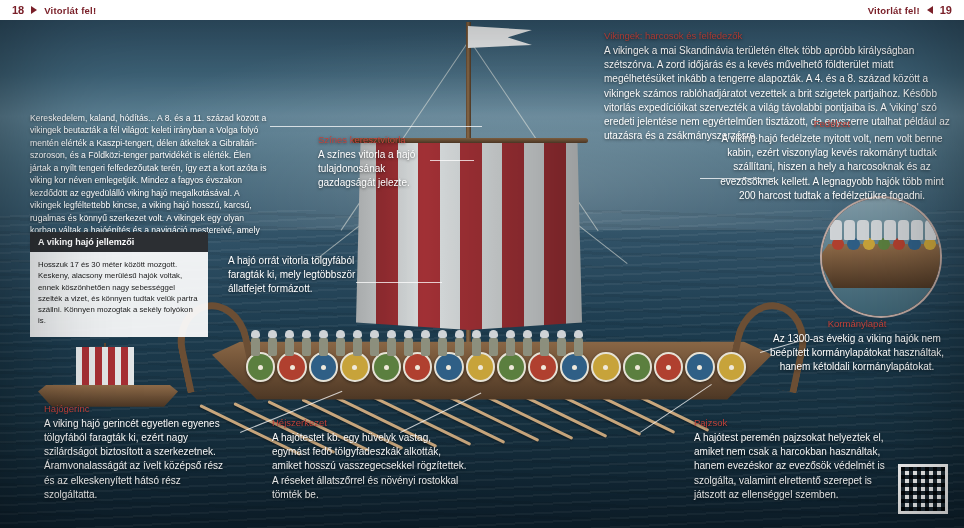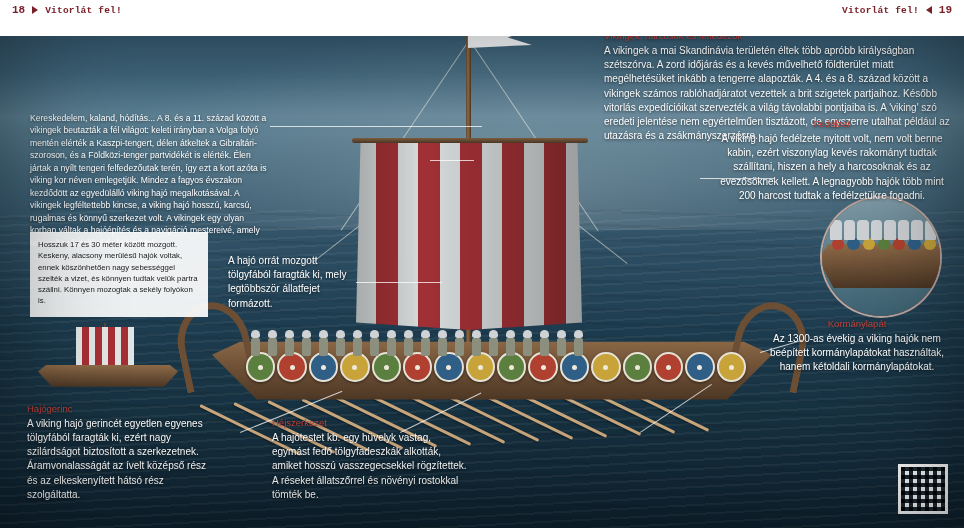--- a/index.html
+++ b/index.html
@@ -29,24 +29,23 @@
   .sky-haze {
     position: absolute;
     left: 0; right: 0; top: 0; height: 230px;
     background: radial-gradient(ellipse at 55% 80%, rgba(255,255,255,0.20), rgba(255,255,255,0) 60%);
     pointer-events: none;
   }
   
   .topbar {
     position: absolute;
     top: 0; left: 0; right: 0;
-    height: 36px;
+    height: 20px;
     background: #ffffff;
     z-index: 40;
-    font-family: Liberation Mono, monospace;
   }
   .topbar-left, .topbar-right {
     position: absolute;
     top: 0;
     height: 20px;
     display: flex;
     align-items: center;
     gap: 7px;
     font-size: 10px;
     color: #7a2029;
@@ -117,21 +116,21 @@
   }
   .ttl.red { color: #c3423a; }
   .right { text-align: center; }
 
   
   #c-vikingek { top: 30px; right: 14px; width: 346px; text-align: left; }
   #c-fedelzet { top: 118px; right: 14px; width: 236px; }
   #c-kormany  { top: 318px; right: 14px; width: 186px; }
   #c-szines   { top: 134px; left: 318px; width: 112px; }
   #c-orr      { top: 254px; left: 228px; width: 128px; }
-  #c-hajogerinc { bottom: 26px; left: 27px; width: 190px; margin-top: 44px; }
+  #c-hajogerinc { bottom: 26px; left: 44px; width: 190px; margin-top: 44px; }
   #c-hejszerkezet { bottom: 26px; left: 272px; width: 196px; }
   #c-pajzsok  { bottom: 26px; left: 694px; width: 196px; }
 
   
   .specbox {
     position: absolute;
     left: 30px;
     top: 232px;
     width: 178px;
     z-index: 30;
@@ -512,20 +511,21 @@
       </div>
     <div class="warrior">
         <div class="helm"></div>
         <div class="torso"></div>
       </div>
   </div>
 
   <div class="lede">Kereskedelem, kaland, hódítás... A 8. és a 11. század között a vikingek beutazták a fél világot: keleti irányban a Volga folyó mentén elérték a Kaszpi-tengert, délen átkeltek a Gibraltári-szoroson, és a Földközi-tenger partvidékét is elérték. Élen jártak a nyílt tengeri felfedezőutak terén, így ezt a kort azóta is viking kor néven emlegetjük. Mindez a fagyos évszakon kezdődött az egyedülálló viking hajó megalkotásával. A vikingek legféltettebb kincse, a viking hajó hosszú, karcsú, rugalmas és könnyű szerkezet volt. A vikingek egy olyan korban váltak a hajóépítés és a navigáció mestereivé, amely tele volt erőszakkal és kalanddal.</div>
 
   <div class="specbox">
+    <div class="hdr">A viking hajó jellemzői</div>
     <div class="txt">Hosszuk 17 és 30 méter között mozgott. Keskeny, alacsony merülésű hajók voltak, ennek köszönhetően nagy sebességgel szelték a vizet, és könnyen tudtak velük partra szállni. Könnyen mozogtak a sekély folyókon is.</div>
     <div class="thumb">
       <div class="mini mini-mast"></div>
       <div class="mini mini-sail"></div>
       <div class="mini mini-hull"></div>
     </div>
   </div>
 
   <div class="photo-inset">
     <div class="sea2"></div>
@@ -568,34 +568,40 @@
   <div class="callout right" id="c-fedelzet">
     <div class="ttl red">Fedélzet</div>
     <div class="body">A viking hajó fedélzete nyitott volt, nem volt benne kabin, ezért viszonylag kevés rakományt tudtak szállítani, hiszen a hely a harcosoknak és az evezősöknek kellett. A legnagyobb hajók több mint 200 harcost tudtak a fedélzetükre fogadni.</div>
   </div>
 
   <div class="callout right" id="c-kormany">
     <div class="ttl red">Kormánylapát</div>
     <div class="body">Az 1300-as évekig a viking hajók nem beépített kormánylapátokat használtak, hanem kétoldali kormánylapátokat.</div>
   </div>
 
+  <div class="callout" id="c-szines">
+    <div class="ttl red">Színes keresztvitorla</div>
+    <div class="body">A színes vitorla a hajó tulajdonosának gazdagságát jelezte.</div>
+  </div>
 
   <div class="callout" id="c-orr">
-    <div class="body">A hajó orrát mozgott tölgyfából faragták ki, mely legtöbbször állatfejet formázott.</div>
+    <div class="body">A hajó orrát vitorla tölgyfából faragták ki, mely legtöbbször állatfejet formázott.</div>
   </div>
 
   <div class="callout" id="c-hajogerinc">
     <div class="ttl red">Hajógerinc</div>
     <div class="body">A viking hajó gerincét egyetlen egyenes tölgyfából faragták ki, ezért nagy szilárdságot biztosított a szerkezetnek. Áramvonalasságát az ívelt középső rész és az elkeskenyített hátsó rész szolgáltatta.</div>
   </div>
 
   <div class="callout" id="c-hejszerkezet">
     <div class="ttl red">Héjszerkezet</div>
     <div class="body">A hajótestet kb. egy hüvelyk vastag, egymást fedő tölgyfadeszkák alkották, amiket hosszú vasszegecsekkel rögzítettek. A réseket állatszőrrel és növényi rostokkal tömték be.</div>
   </div>
 
   <div class="callout" id="c-pajzsok">
+    <div class="ttl red">Pajzsok</div>
+    <div class="body">A hajótest peremén pajzsokat helyeztek el, amiket nem csak a harcokban használtak, hanem evezéskor az evezősök védelmét is szolgálta, valamint elrettentő szerepet is játszott az ellenséggel szemben.</div>
   </div>
 
   <div class="qr"></div>
 
   <div class="vignette"></div>
 </div>
 
 </body></html>

